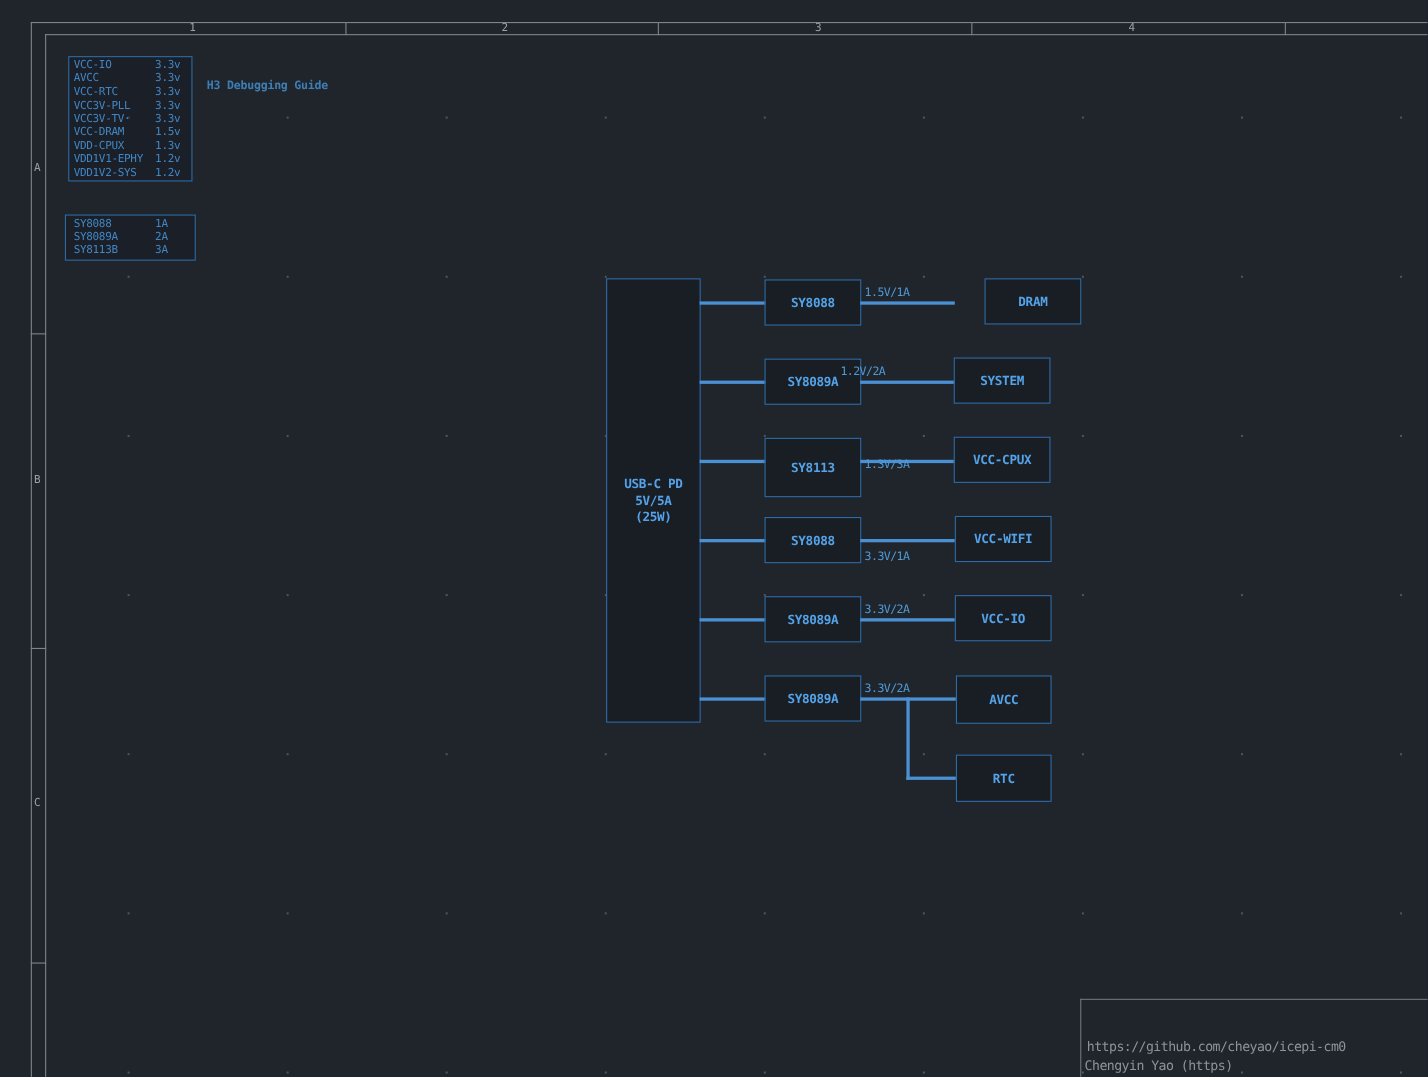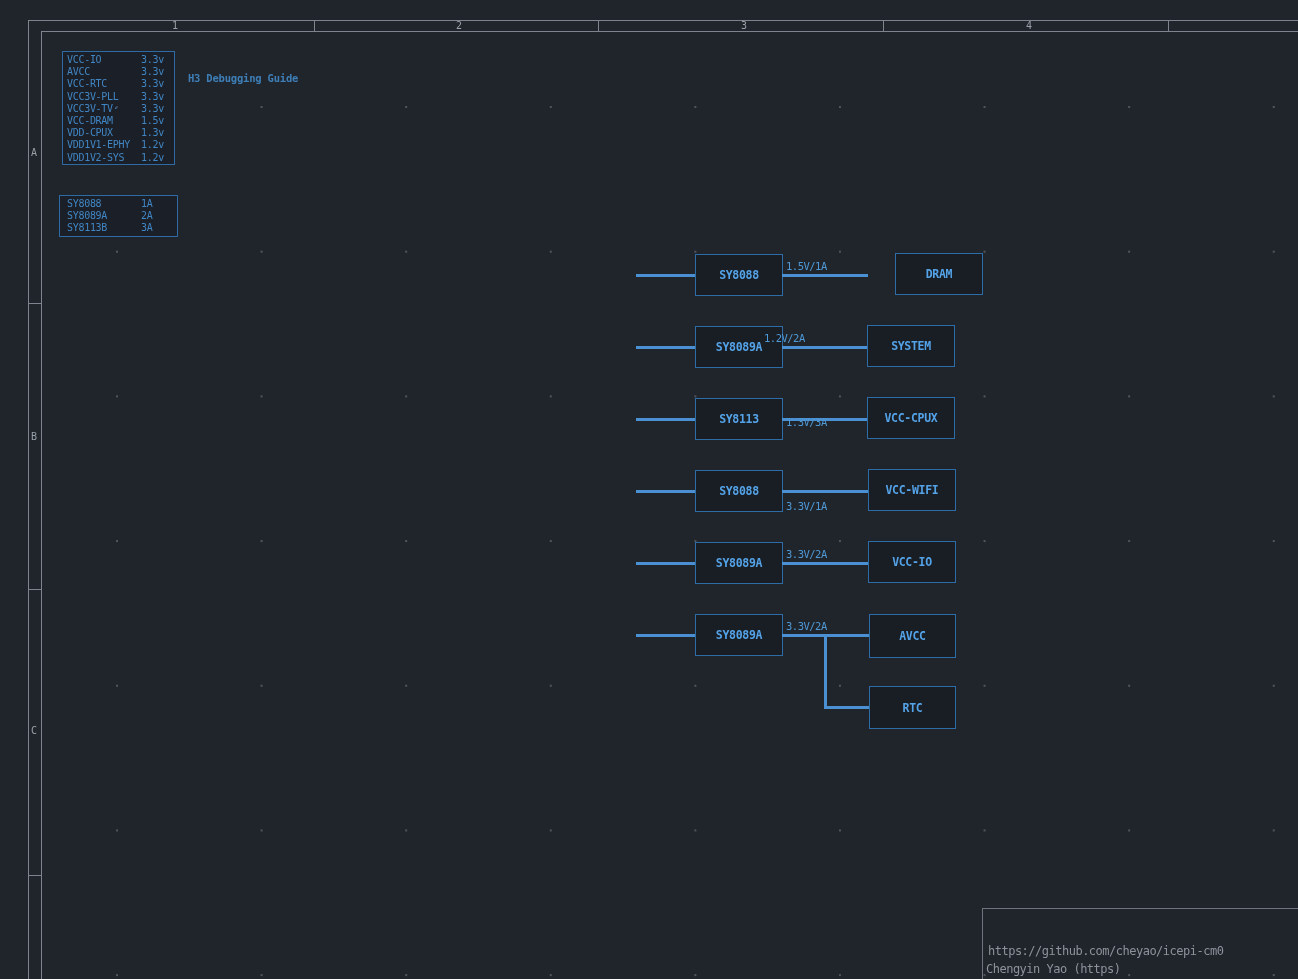--- a/index.html
+++ b/index.html
@@ -109,20 +109,25 @@
     <div class="trow">
         <span class="nm">SY8089A</span>
         <span>2A</span>
       </div>
     <div class="trow">
         <span class="nm">SY8113B</span>
         <span>3A</span>
       </div>
   </div>
 
+  <div class="blk" style="left:551px; top:253px; width:86px; height:404px; flex-direction:column;">
+    <div class="src-line">USB-C PD</div>
+    <div class="src-line">5V/5A</div>
+    <div class="src-line">(25W)</div>
+  </div>
 
   <div class="wire" style="left:636px; top:273.5px; width:60px; height:3px;"></div>
   <div class="blk" style="left:695px; top:254px; width:88px; height:42px;">
       <span>SY8088</span>
     </div>
   <div class="wire" style="left:782px; top:273.5px; width:86px; height:3px;"></div>
   <div class="netlabel" style="left:786px; top:260px;">1.5V/1A</div>
   <div class="blk" style="left:867px; top:253px; width:88px; height:42px;margin-left:28px;">
       <span>DRAM</span>
     </div>
@@ -131,21 +136,21 @@
   <div class="blk" style="left:695px; top:326px; width:88px; height:42px;">
       <span>SY8089A</span>
     </div>
   <div class="wire" style="left:782px; top:345.5px; width:86px; height:3px;"></div>
   <div class="netlabel" style="left:764px; top:332px;">1.2V/2A</div>
   <div class="blk" style="left:867px; top:325px; width:88px; height:42px;">
       <span>SYSTEM</span>
     </div>
 
   <div class="wire" style="left:636px; top:417.5px; width:60px; height:3px;"></div>
-  <div class="blk" style="left:695px; top:398px; width:88px; height:42px;">
+  <div class="blk" style="left:695px; top:398px; width:88px; height:54px;">
       <span>SY8113</span>
     </div>
   <div class="wire" style="left:782px; top:417.5px; width:86px; height:3px;"></div>
   <div class="netlabel" style="left:786px; top:416px;">1.3V/3A</div>
   <div class="blk" style="left:867px; top:397px; width:88px; height:42px;">
       <span>VCC-CPUX</span>
     </div>
 
   <div class="wire" style="left:636px; top:489.5px; width:60px; height:3px;"></div>
   <div class="blk" style="left:695px; top:470px; width:88px; height:42px;">

